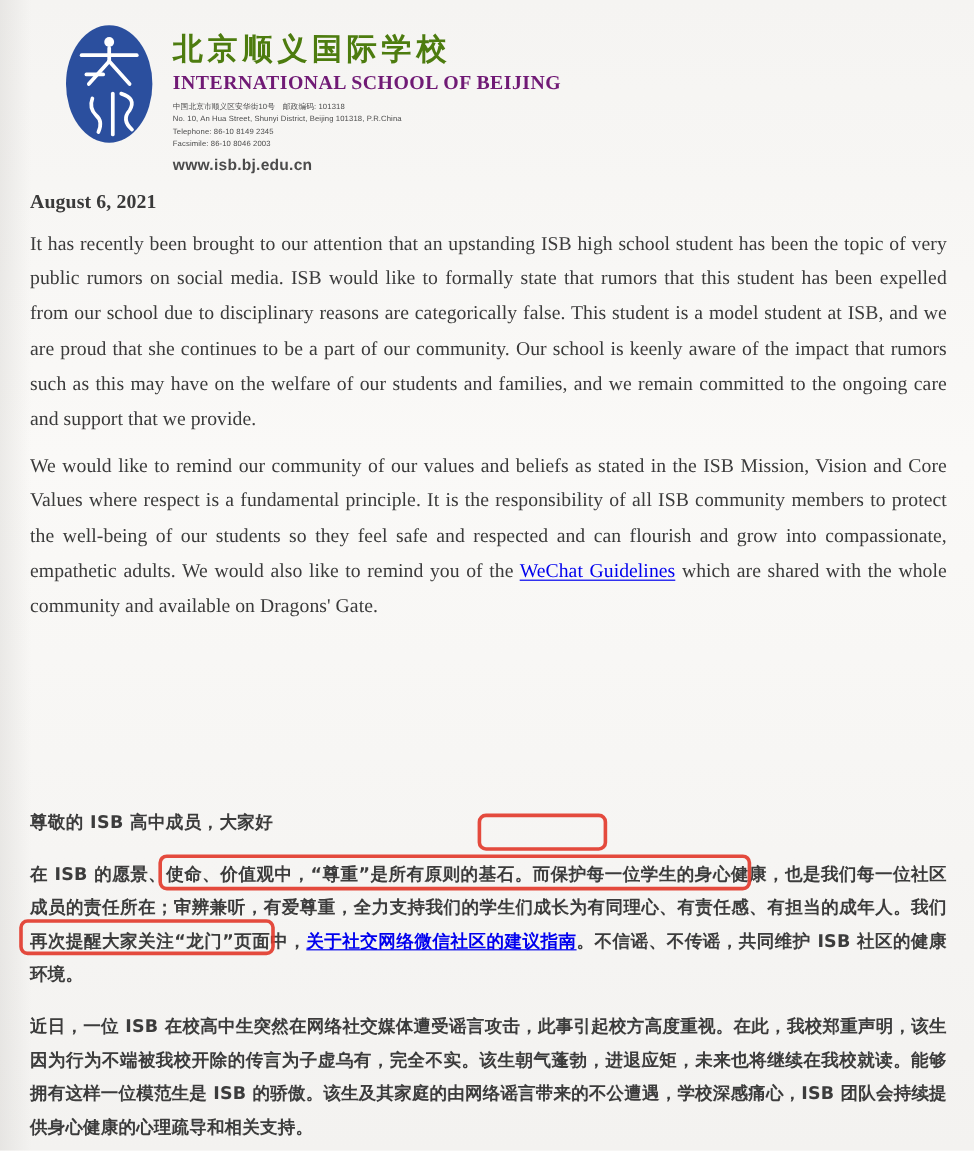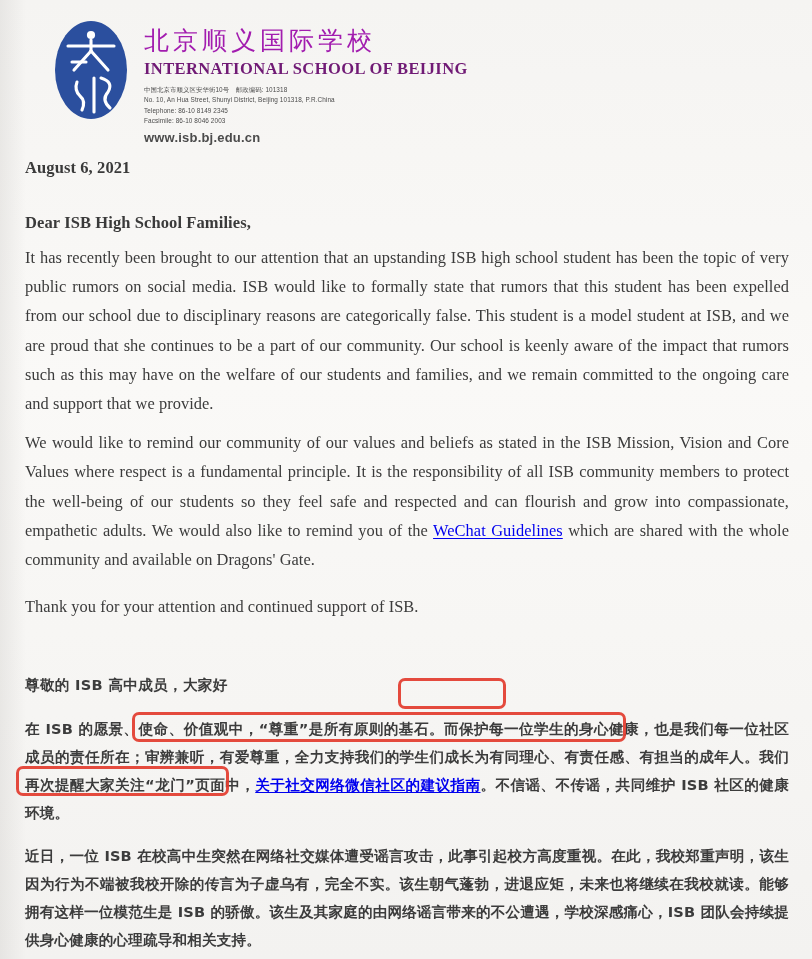--- a/index.html
+++ b/index.html
@@ -40,23 +40,23 @@
     height: 104px;
     flex: none;
     margin-right: 14px;
   }
   #masthead {
     padding-top: 9px;
   }
   .cn-name {
     font-family: "DejaVu Sans", sans-serif;
     font-size: 25px;
-    font-weight: 400;
+    font-weight: 700;
     letter-spacing: 4px;
-    color: #a21caf;
+    color: #4d7c0f;
     line-height: 1.15;
     white-space: nowrap;
   }
   .en-name {
     font-family: "Liberation Serif", serif;
     font-size: 16.5px;
     font-weight: 700;
     letter-spacing: 0.4px;
     color: #701a75;
     margin-top: 3px;
@@ -187,27 +187,25 @@
         <div>Facsimile: 86-10 8046 2003</div>
         <div class="web">www.isb.bj.edu.cn</div>
       </div>
     </div>
   </div>
 
   <div id="body-en">
 
     <div class="en-date">August 6, 2021</div>
 
-    <div class="en-salutation">Dear ISB High School Families,</div>
 
     <div class="en-para">It has recently been brought to our attention that an upstanding ISB high school student has been the topic of very public rumors on social media.  ISB would like to formally state that rumors that this student has been expelled from our school due to disciplinary reasons are categorically false.  This student is a model student at ISB, and we are proud that she continues to be a part of our community. Our school is keenly aware of the impact that rumors such as this may have on the welfare of our students and families, and we remain committed to the ongoing care and support that we provide.</div>
 
     <div class="en-para"><span>We would like to remind our community of our values and beliefs as stated in the ISB Mission, Vision and Core Values where respect is a fundamental principle. It is the responsibility of all ISB community members to protect the well-being of our students so they feel safe and respected and can flourish and grow into compassionate, empathetic adults. We would also like to remind you of the </span><a class="link" href="#">WeChat Guidelines</a><span> which are shared with the whole community and available on Dragons' Gate.</span></div>
 
-    <div class="en-para tight">Thank you for your attention and continued support of ISB.</div>
   </div>
 
   <div id="body-cn">
 
     <div class="cn-greeting">尊敬的 ISB 高中成员，大家好</div>
 
     <div class="cn-para second"><span>在 ISB 的愿景、使命、价值观中，“尊重”是所有原则的基石。而保护每一位学生的身心健康，也是我们每一位社区成员的责任所在；审辨兼听，有爱尊重，全力支持我们的学生们成长为有同理心、有责任感、有担当的成年人。我们再次提醒大家关注“龙门”页面中，</span><a class="cn-link" href="#">关于社交网络微信社区的建议指南</a><span>。不信谣、不传谣，共同维护 ISB 社区的健康环境。</span></div>
 
     <div class="cn-para">近日，一位 ISB 在校高中生突然在网络社交媒体遭受谣言攻击，此事引起校方高度重视。在此，我校郑重声明，该生因为行为不端被我校开除的传言为子虚乌有，完全不实。该生朝气蓬勃，进退应矩，未来也将继续在我校就读。能够拥有这样一位模范生是 ISB 的骄傲。该生及其家庭的由网络谣言带来的不公遭遇，学校深感痛心，ISB 团队会持续提供身心健康的心理疏导和相关支持。</div>
   </div>

